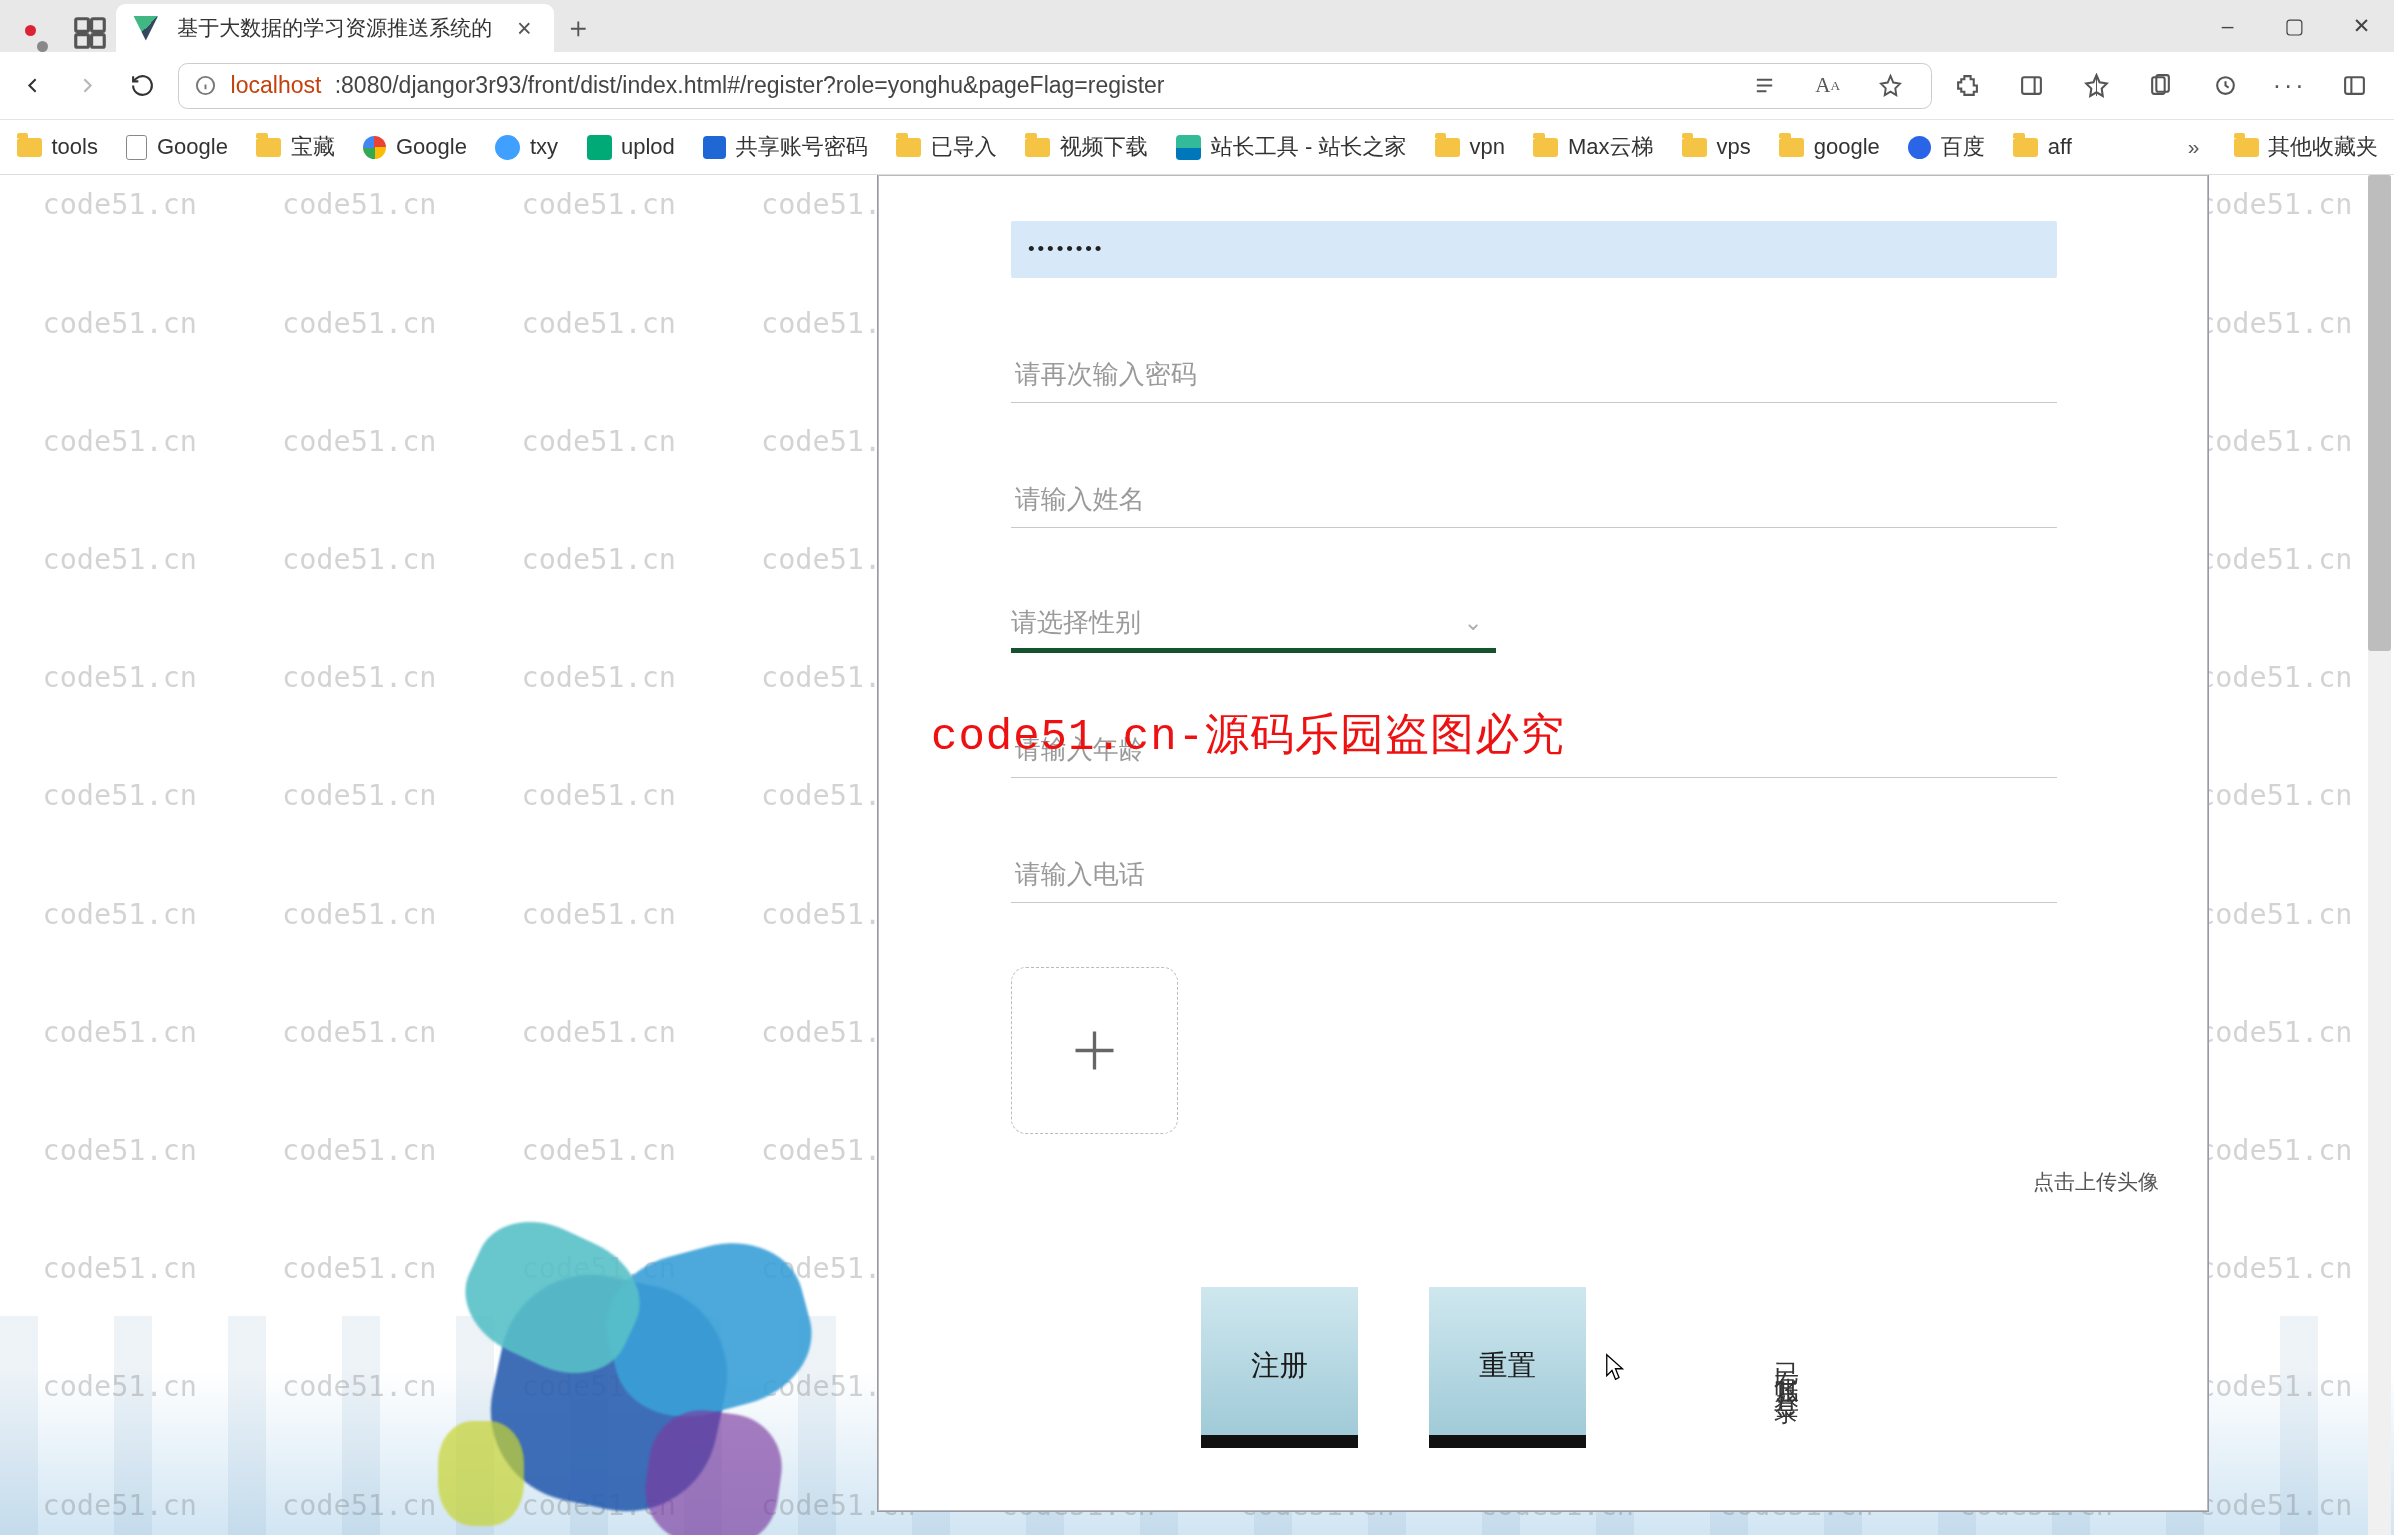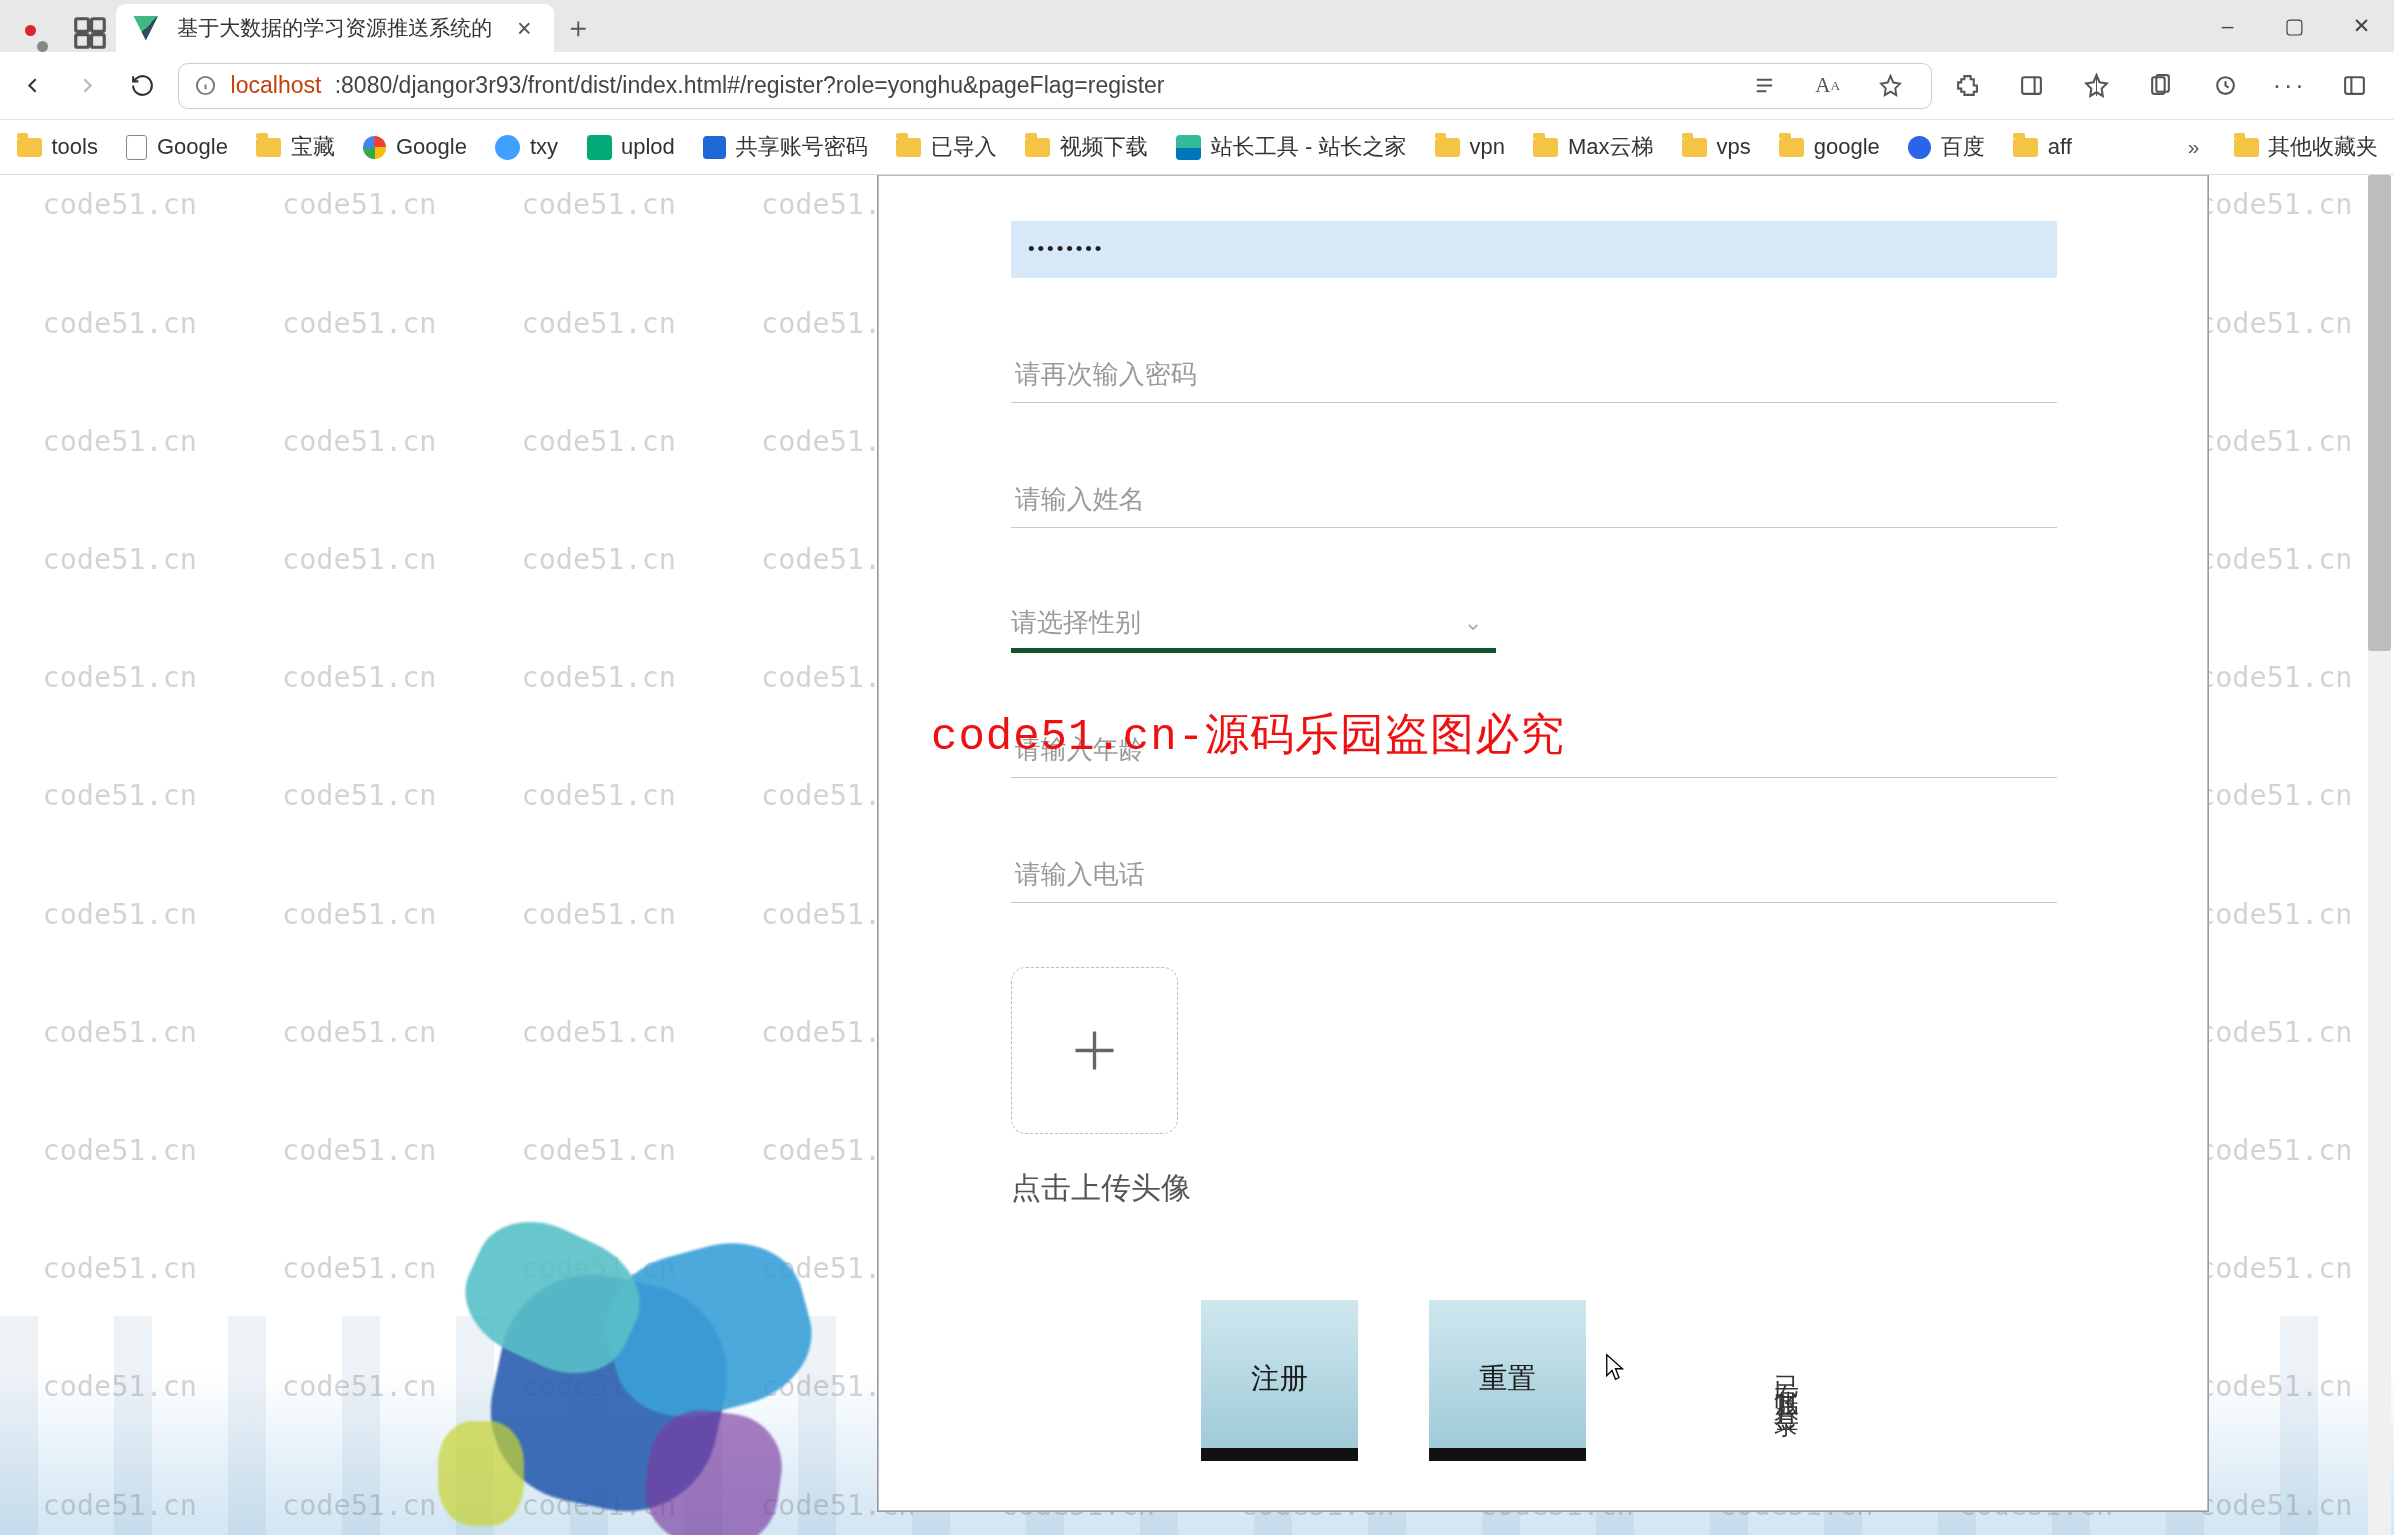--- a/index.html
+++ b/index.html
@@ -86,21 +86,21 @@
   .inp::placeholder { color:#9a9a9a; }
   .inp.pwfilled { background:#d7e9f9; border-radius:1.9px; border-bottom-color: transparent; letter-spacing: 2.9px; font-size:19px; padding-left:17px; }
 
   .select-wrap { position:relative; width: 485px; height:57px; border-bottom:5px solid #14532d; display:flex; align-items:center; }
   .select-wrap .ph { color:#9a9a9a; font-size:26px; flex:1; }
   .select-wrap .chev { color:#b0b0b0; font-size:23px; padding-right:13.3px; }
 
   .upload-section { margin-top: -3.8px; }
   .upload-box { width:167px; height:167px; border:1.9px dashed #bbb; border-radius:15px; display:flex; align-items:center; justify-content:center; color:#666; }
   .upload-box svg { width:57px; height:57px; }
-  .upload-label { margin-top: 34px; font-size:30px; color:#555; }
+  .upload-label { margin-top: 34px; font-size:21px; color:#555;text-align:right; }
 
   .btn-row { display:flex; align-items:center; gap: 71px; margin-top: 91px; margin-left: 190px; }
   .bigbtn { width:157px; height:157px; background: linear-gradient(#cfe7ef, #9dc9d6); border:none; display:flex; align-items:center; justify-content:center; font-size:28.5px; color:#1b1b1b; position:relative; cursor:pointer; }
   .bigbtn::after { content:""; position:absolute; left:0; right:0; bottom:-3.8px; height:13.3px; background:#111; }
   .login-link { writing-mode: vertical-rl; font-size:25px; color:#333; letter-spacing: 7.6px; margin-left: 114px; cursor:pointer; }
 
   
   .red-mark { position:absolute; left:53px; top: 530px; font-size:44px; color:#e11; font-family: ui-monospace, "Courier New", monospace; font-weight:500; letter-spacing:1px; pointer-events:none; }
 
   

